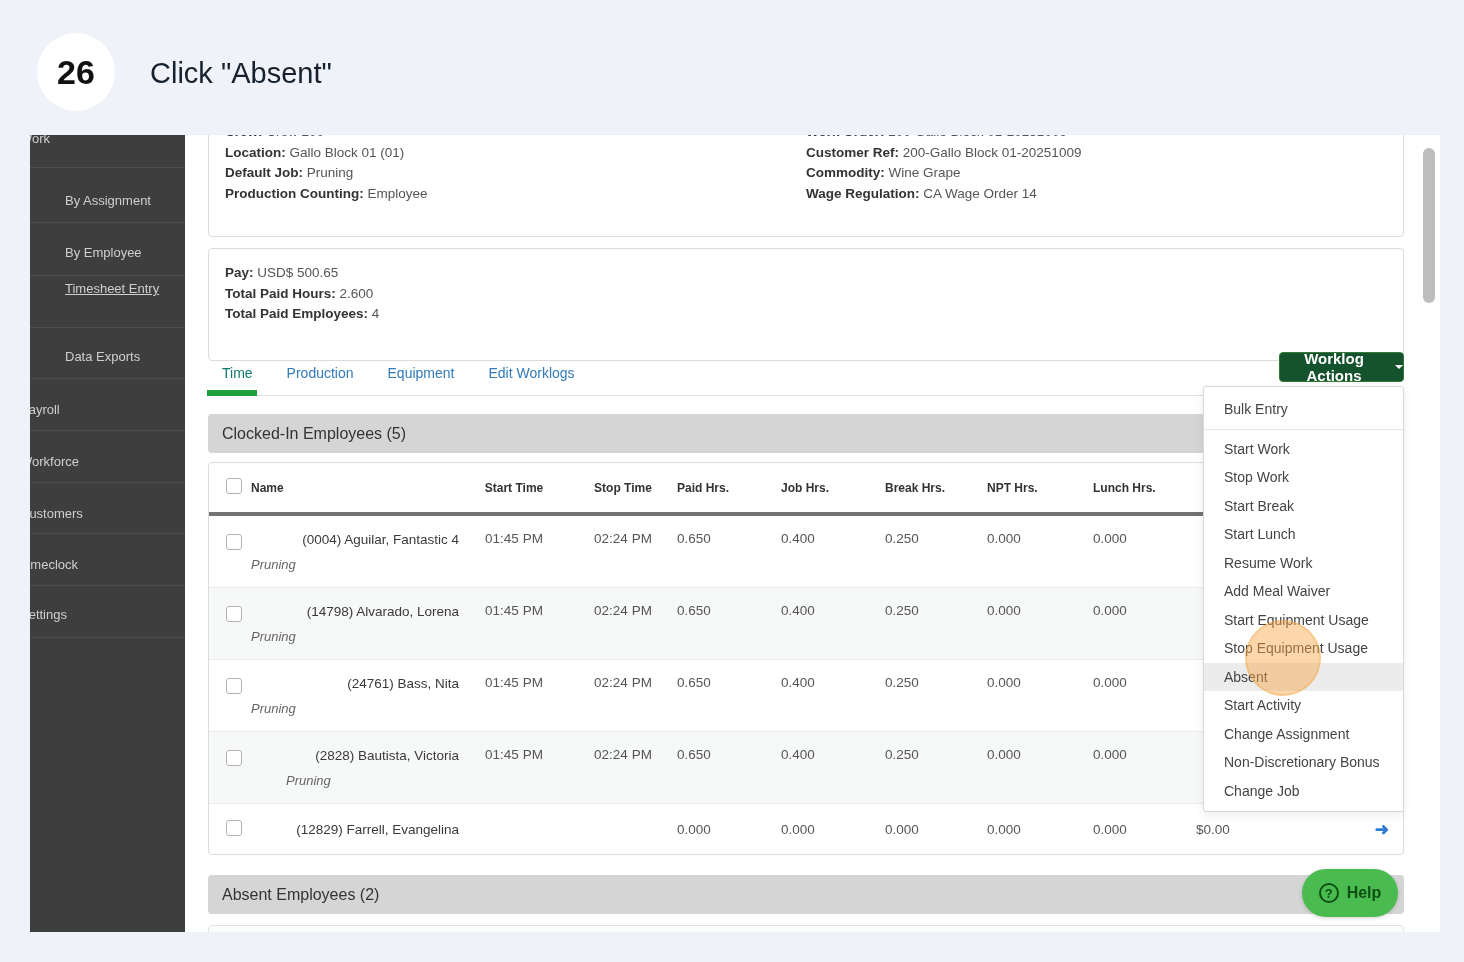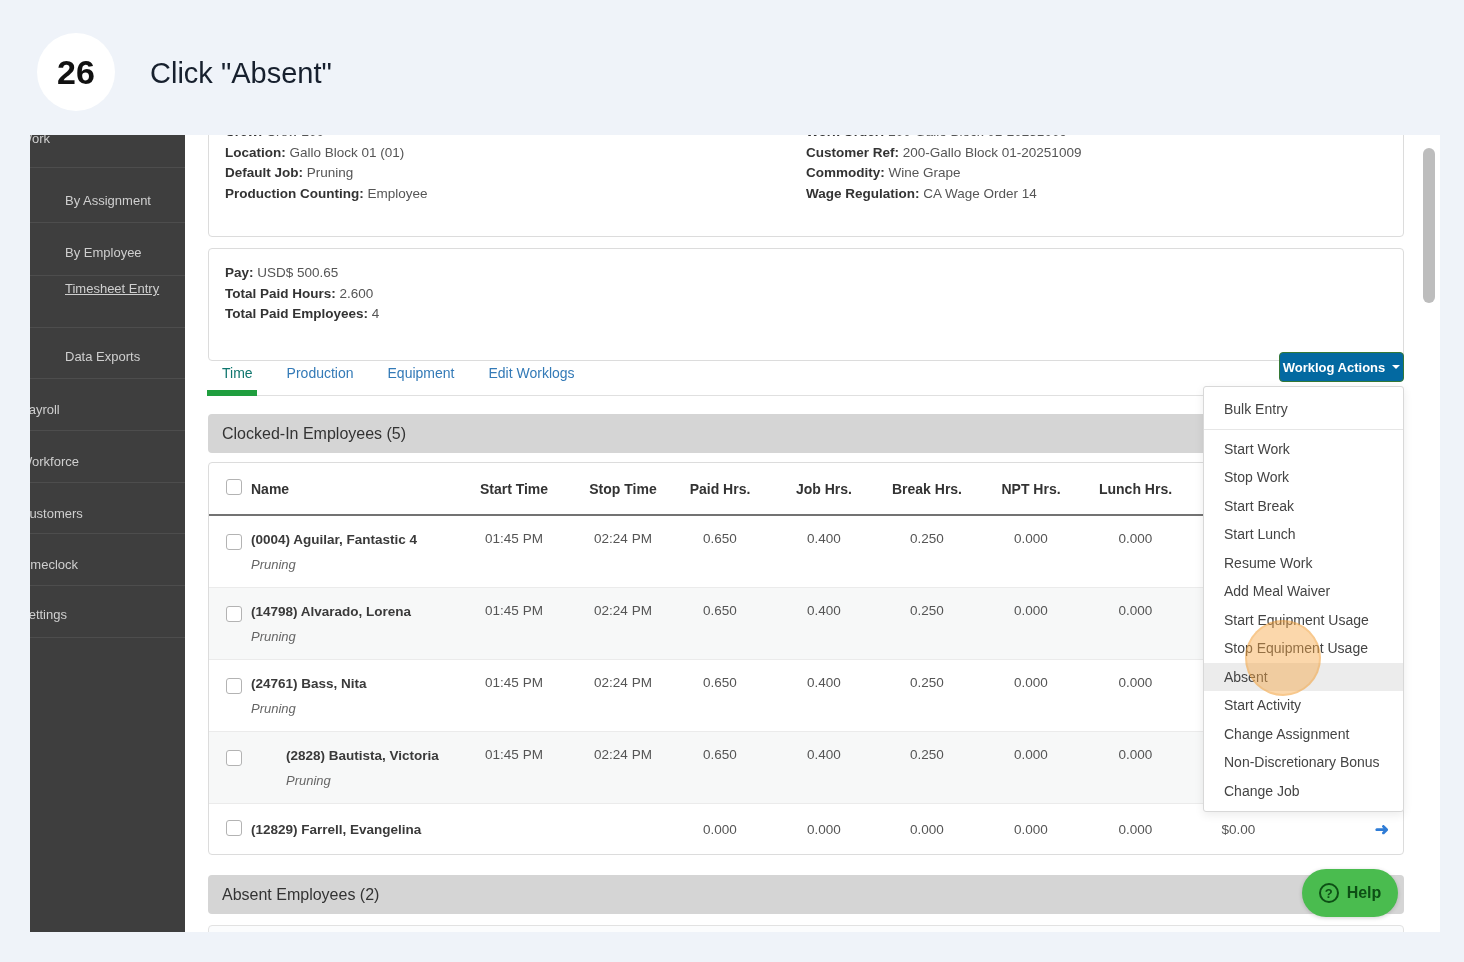--- a/index.html
+++ b/index.html
@@ -29,44 +29,44 @@
   .panel-pay { left:178px; top:113px; width:1196px; height:113px; padding:14px 0 0 16px; }
 
   
   .tabs { position:absolute; left:178px; top:215px; width:1196px; height:46px;
     border-bottom:1px solid #e0e0e0; display:flex; gap:34px; padding-left:14px; align-items:center; }
   .tab { font-size:14px; color:#337ab7; cursor:pointer; white-space:nowrap; }
   .tab.active { color:#0f766e; }
   .tab-underline { position:absolute; left:-1px; bottom:-1px; width:50px; height:6px; background:#1f9e3e; }
 
   .worklog-btn { position:absolute; left:1249px; top:217px; width:125px; height:30px;
-    background:#0369a1; border:1px solid #357937; border-radius:4px; color:#fff;
-    font-size:13px; font-weight:bold; display:flex; align-items:center; justify-content:center;
+    background:#14532d; border:1px solid #357937; border-radius:4px; color:#fff;
+    font-size:15px; font-weight:bold; display:flex; align-items:center; 
     gap:7px; cursor:pointer; z-index:10; font-family:"Liberation Sans", sans-serif; }
   .caret-down { width:0; height:0; border-left:4px solid transparent; border-right:4px solid transparent; border-top:4px solid #fff; }
 
   
   .section-header { position:absolute; left:178px; width:1196px; height:39px; background:#d5d5d5;
     border-radius:4px; display:flex; align-items:center; padding-left:14px; font-size:16px; color:#333; }
 
   
   .emp-table { left:178px; top:327px; width:1196px; height:393px; overflow:hidden; }
   .t-grid { display:grid; grid-template-columns:42px 208px 110px 108px 104px 104px 102px 106px 103px 103px 1fr; }
-  .t-header { height:53px; align-items:center; border-bottom:2px solid #737373; font-weight:bold; color:#333; font-size:14px; }
+  .t-header { height:53px; align-items:center; border-bottom:4px solid #737373; font-weight:bold; color:#333; font-size:12px; }
   .t-row { border-bottom:1px solid #ebebeb; font-size:13.5px; color:#555; }
   .t-row.striped { background:#f7f8f8; }
   .cell { padding-top:15px; }
   .cell-c { text-align:center; }
-  .cell-r { text-align:center; padding-right:18px; }
+  .cell-r { text-align:left; padding-right:18px; }
   .t-header .cell { padding-top:0; }
   .cbx { display:inline-block; width:16px; height:16px; border:1.5px solid #b3b3b3; border-radius:3px;
     background:#fff; margin-left:17px; cursor:pointer; }
   .cbx-cell { padding-top:13px; }
   .t-header .cbx-cell { padding-top:0; }
-  .name-cell .emp-name { font-weight:bold; color:#3a3a3a; }
+  .name-cell .emp-name { font-weight:normal; color:#3a3a3a;text-align:right; }
   .name-cell .emp-job { font-style:italic; color:#666; font-size:13px; margin-top:10px; }
   .arrow-cell { text-align:right; padding-right:14px; color:#2f7cd6; font-size:17px; font-weight:bold; cursor:pointer; }
 
   
   .dropdown { position:absolute; left:1173px; top:251px; width:201px; height:426px; background:#fff;
     border:1px solid #d8d8d8; border-radius:3px; box-shadow:0 3px 10px rgba(0,0,0,0.08);
     padding:8px 0; z-index:20; }
   .dd-item { height:28.5px; line-height:28.5px; padding-left:20px; font-size:14px; color:#444;
     cursor:pointer; white-space:nowrap; }
   .dd-item.hl { background:#ececec; }

